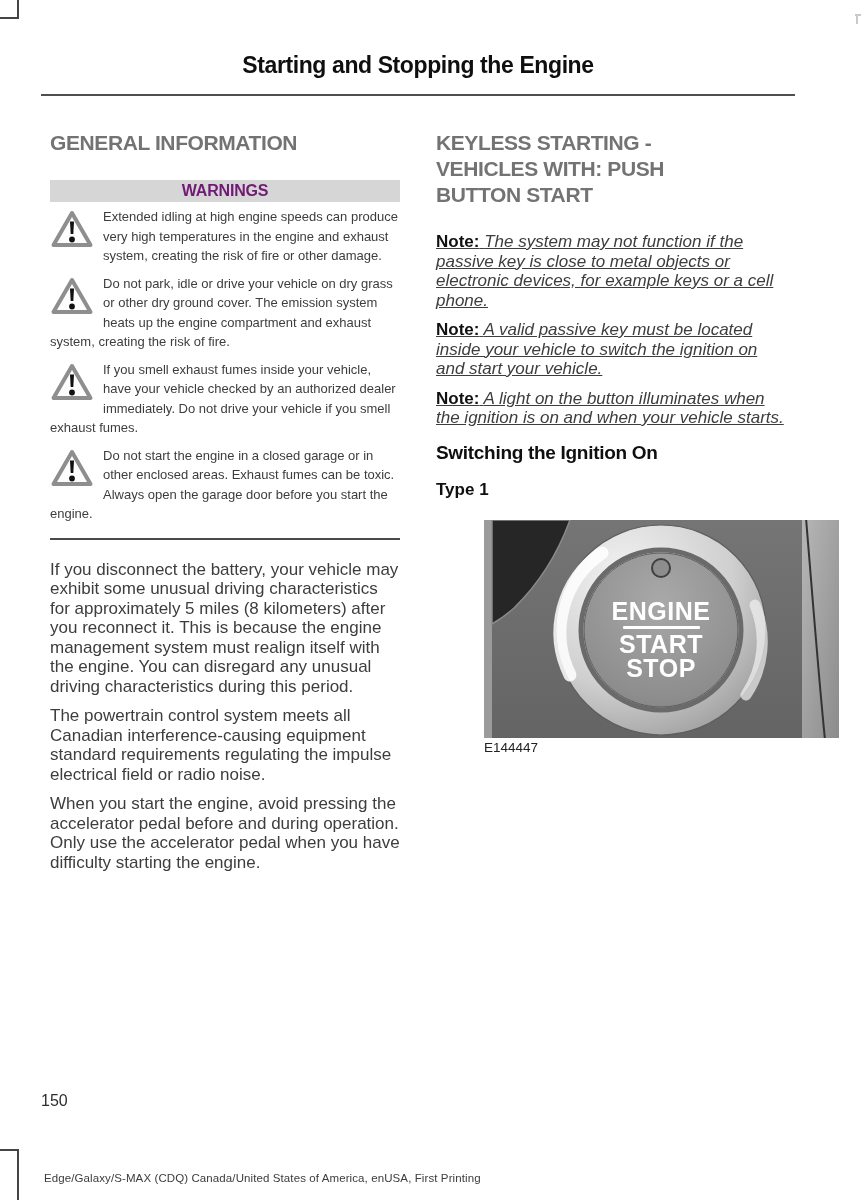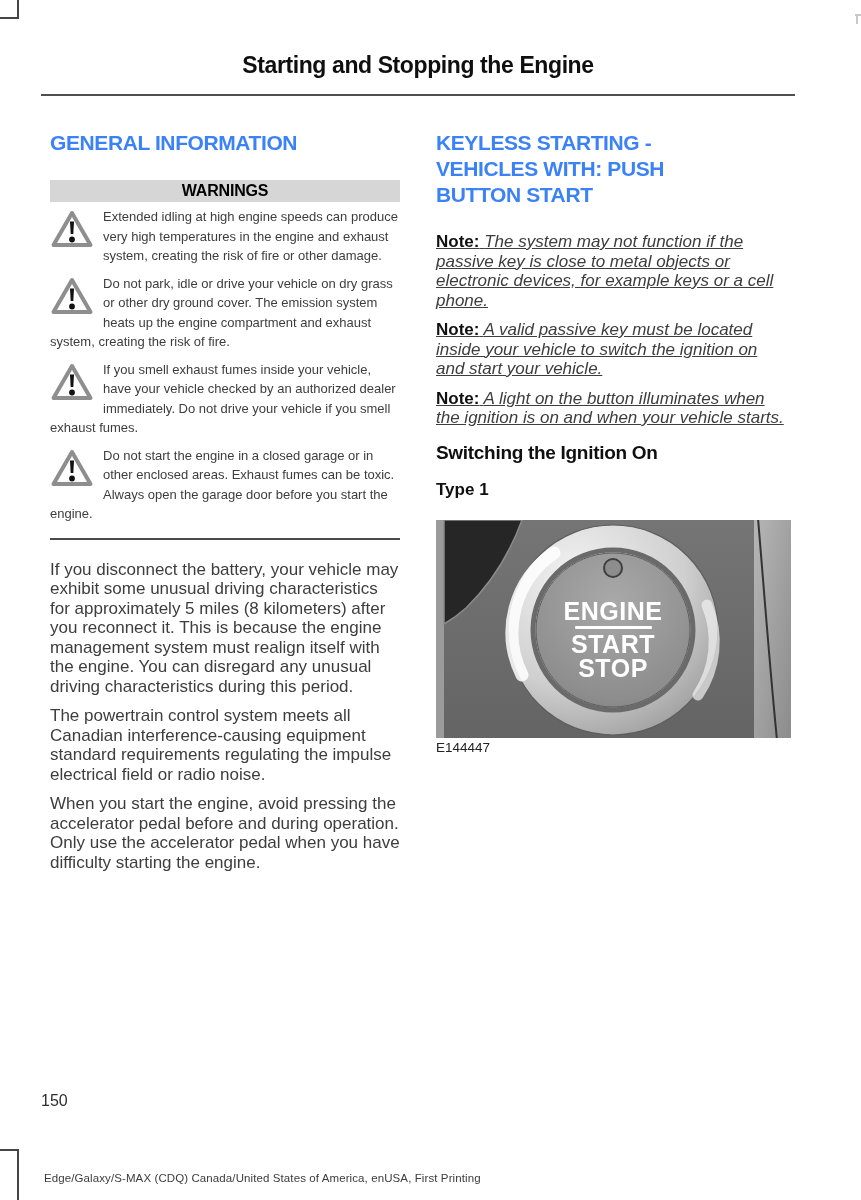--- a/index.html
+++ b/index.html
@@ -15,40 +15,40 @@
   .doc-title{
     position:absolute;left:41px;top:52px;width:754px;text-align:center;
     font-size:23px;font-weight:bold;letter-spacing:-0.4px;color:#0f0f0f;
   }
   .title-rule{position:absolute;left:41px;top:94px;width:754px;height:2px;background:#4f4f4f;}
   
   .col-left{position:absolute;left:50px;top:130px;width:350px;}
   .col-right{position:absolute;left:436px;top:130px;width:354px;}
   h2.section{
     margin:0 0 24px 0;font-size:21px;line-height:26px;font-weight:bold;
-    letter-spacing:-0.4px;color:#3b82f6;
+    letter-spacing:-0.4px;color:#737373;
   }
   h2.section.keyless{max-width:272px;}
   
   .warnings-box{border-bottom:2px solid #4a4a4a;padding-bottom:6px;margin-bottom:20px;}
   .warnings-header{
     background:#d6d6d6;height:22px;line-height:22px;text-align:center;
-    font-size:16px;font-weight:bold;color:#000000;margin-bottom:5px;letter-spacing:-0.2px;
+    font-size:16px;font-weight:bold;color:#701a75;margin-bottom:5px;letter-spacing:-0.2px;
   }
   .warning{font-size:13px;line-height:19.5px;margin:0 0 8px 0;overflow:visible;}
   .warning::after{content:"";display:block;clear:both;}
   .warn-icon{float:left;width:44px;height:40px;margin:2px 9px 16px 0;}
   p.body{font-size:17px;line-height:19.5px;margin:0 0 10px 0;}
   
   p.note{font-size:17px;line-height:19.5px;margin:0 0 10px 0;font-style:italic;text-decoration:underline;}
   p.note .note-label{font-style:normal;font-weight:bold;color:#111;}
   h3.subsection{margin:14px 0 16px 0;font-size:19px;font-weight:bold;color:#0f0f0f;letter-spacing:-0.3px;}
   h4.type{margin:0 0 20px 0;font-size:17px;font-weight:bold;color:#0f0f0f;}
   
-  .figure{position:relative;width:339px;}
+  .figure{position:relative;width:339px;margin-left:48px;}
   .figure svg.photo{display:block;}
   .fig-caption{
     position:relative;display:inline-block;margin-top:-10px;background:#ffffff;
     padding:0 8px 1px 0;font-size:13.5px;color:#222;z-index:2;
   }
   
   .page-number{position:absolute;left:41px;top:1092px;width:754px;text-align:left;font-size:16px;color:#2e2e2e;}
   .footer-note{position:absolute;left:44px;top:1172px;font-size:11.5px;color:#3c3c3c;letter-spacing:0.1px;}
 </style>
 </head>

